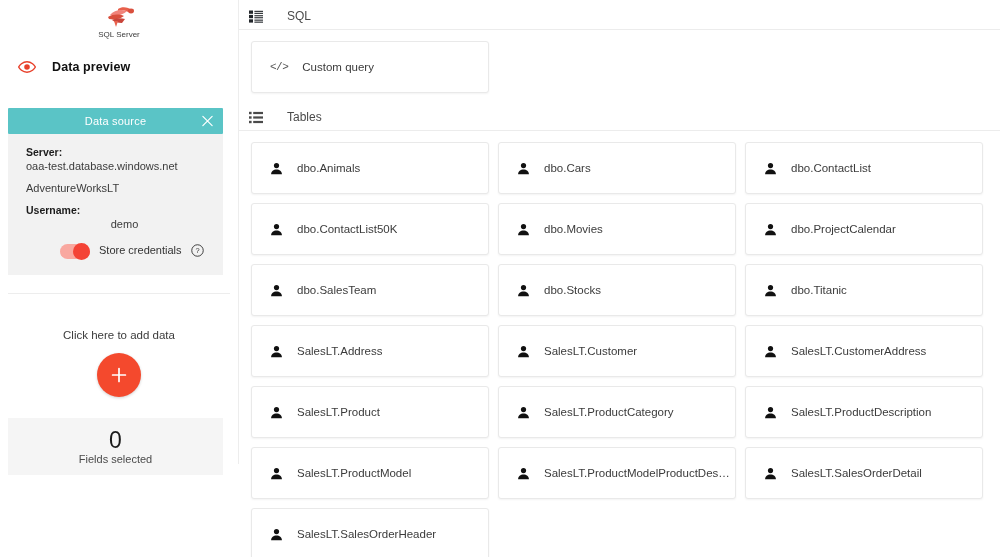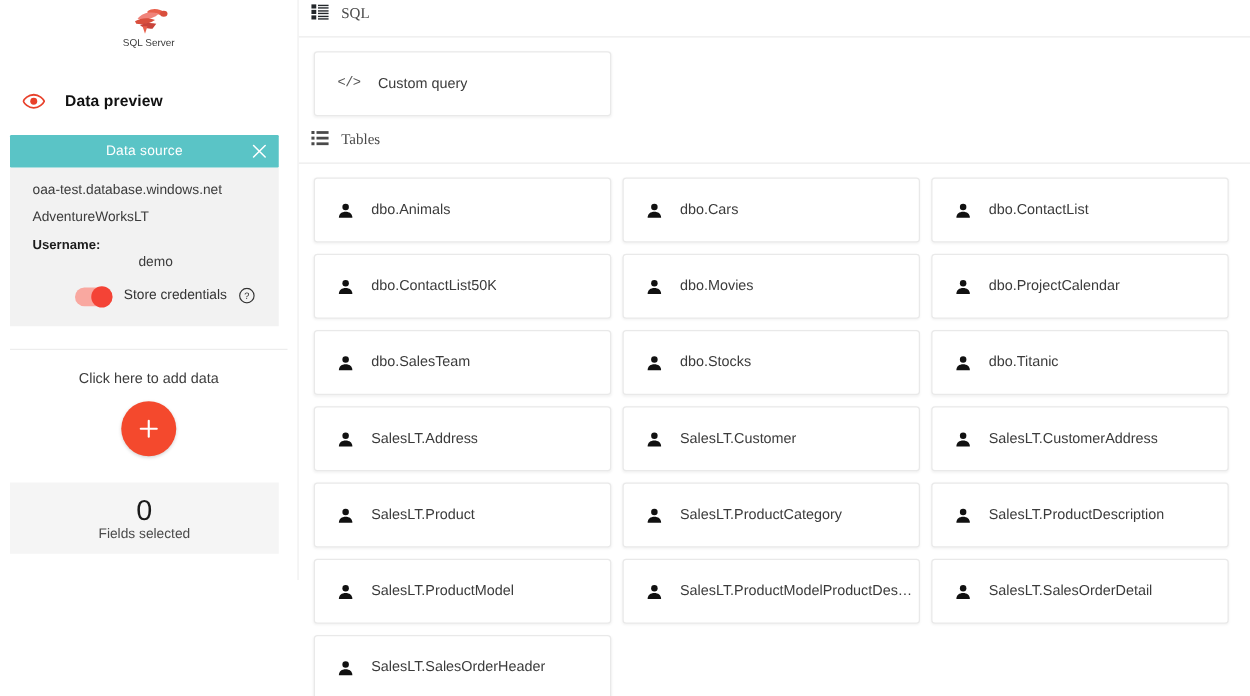--- a/index.html
+++ b/index.html
@@ -21,21 +21,21 @@
   }
 
   .logo-wrap {
     height: 44px;
     display: flex; align-items: center; justify-content: center;
     padding-top: 4px;
   }
   .logo-svg { display:block; }
 
   .data-preview-row {
-    display: flex; align-items: center;
+    display: flex; 
     gap: 16px;
     padding: 0 0 0 18px;
     height: 42px;
     margin-top: 16px;
   }
   .eye-icon { width: 18px; height: 14px; display:block; }
   .data-preview-label {
     font-size: 12.5px; font-weight: bold; color: #111;
     letter-spacing: .1px;
   }
@@ -93,21 +93,21 @@
 
   .divider {
     height: 1px; background: #ededed;
     margin: 18px 8px 0 8px;
   }
 
   .add-data-block {
     text-align: center;
     padding-top: 17px;
   }
-  .add-data-text { font-size: 11.5px; color: #3c3c3c; }
+  .add-data-text { font-size: 11.5px; color: #3c3c3c; margin-top: 18px; }
   .plus-btn {
     width: 44px; height: 44px; border-radius: 50%;
     background: #f4492d;
     margin: 12px auto 0 auto;
     display: flex; align-items: center; justify-content: center;
     cursor: pointer;
     box-shadow: 0 1px 3px rgba(0,0,0,.18);
   }
   .plus-btn svg { display:block; }
 
@@ -123,24 +123,23 @@
 
   
   #main {
     flex: 1 1 auto; height: 557px;
     background: #ffffff;
     overflow: hidden;
     position: relative;
   }
 
   .section-head {
-    display: flex; gap: 10px;
+    display: flex; align-items: center; gap: 24px;
     padding-left: 10px;
     height: 26px;
-    font-family: Liberation Serif, serif;
   }
   .section-head.sql { margin-top: 3px; }
   .section-head.tables { margin-top: 11px; }
   .section-title { font-size: 12px; color: #4a4a4a; }
   .section-rule {
     height: 1px; background: #ececec;
     margin: 0 0 0 0;
   }
 
   .cards-grid {
@@ -202,20 +201,21 @@
 
     <div class="ds-card">
       <div class="ds-header">
         <span class="ds-header-title">Data source</span>
         <svg class="ds-close" viewBox="0 0 14 14">
           <path d="M2 2 L12 12 M12 2 L2 12" stroke="#ffffff" stroke-width="1.3" stroke-linecap="round"></path>
         </svg>
       </div>
       <div class="ds-body">
 
+        <div class="ds-field-label">Server:</div>
         <div class="ds-field-value">oaa-test.database.windows.net</div>
 
         <div class="ds-field-value">AdventureWorksLT</div>
 
         <div class="ds-field-label">Username:</div>
         <div class="ds-field-value last">demo</div>
 
         <div class="toggle-row">
           <div class="toggle">
             <div class="knob"></div>

